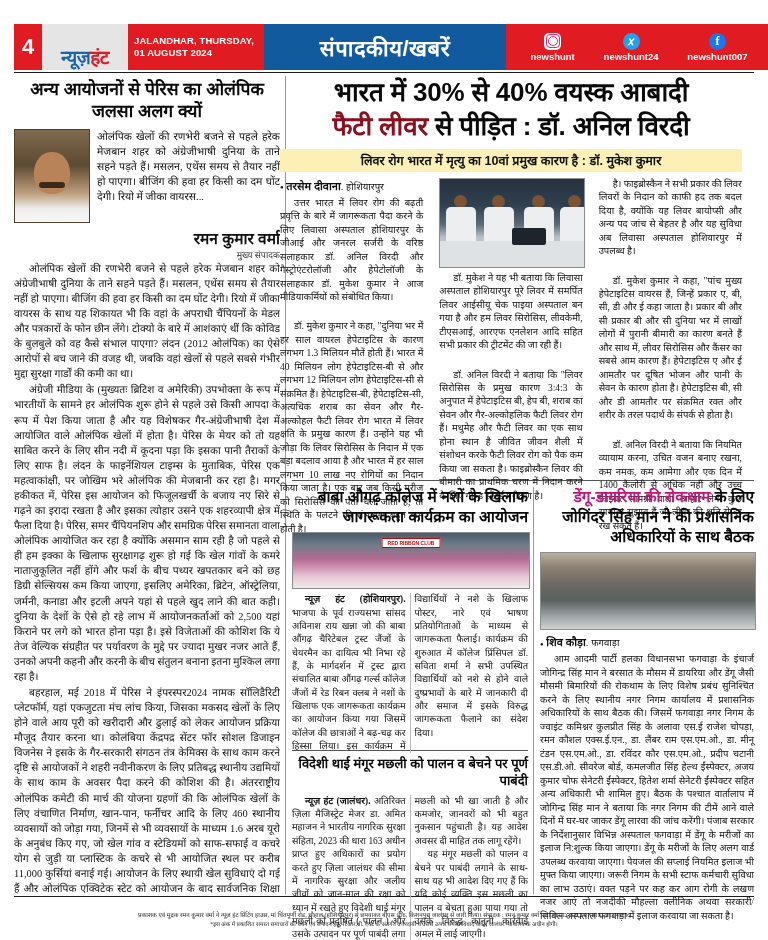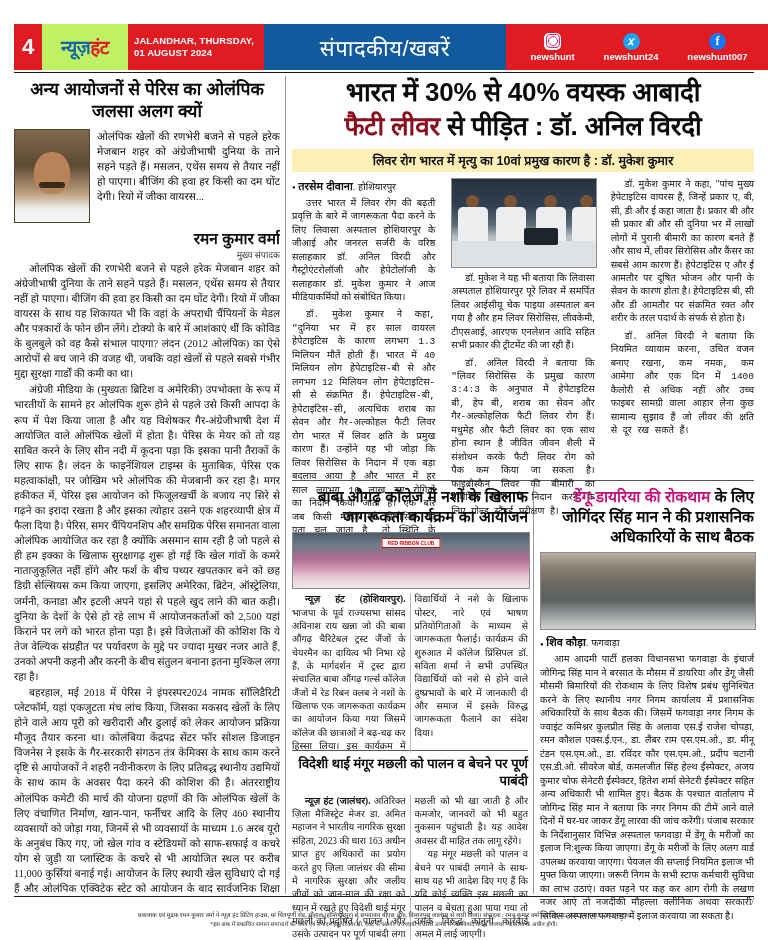--- a/index.html
+++ b/index.html
@@ -23,40 +23,40 @@
     position:absolute;left:14px;top:24px;right:0px;height:46px;
     display:flex;align-items:stretch;
   }
   .pageno{
     width:28px;background:#e01b22;color:#fff;
     display:flex;align-items:center;justify-content:center;
     font-family:"Liberation Sans",sans-serif;
     font-weight:bold;font-size:22px;
   }
   .brand{
-    width:86px;background:#bef264;
-    display:flex;align-items:center;justify-content:center;
+    width:86px;background:#e5e5e5;
+    display:flex;align-items:flex-end;justify-content:center;
     font-family:"Liberation Sans",sans-serif;
     font-weight:bold;font-size:19px;letter-spacing:-0.5px;
   }
   .brand .b1{color:#1665ab;}
   .brand .b2{color:#e01b22;}
   .dateblk{
     width:136px;background:#e01b22;color:#fff;
     display:flex;flex-direction:column;justify-content:center;
     padding-left:6px;box-sizing:border-box;
     font-family:"Liberation Sans",sans-serif;
     font-weight:bold;font-size:9.5px;line-height:1.22;
     letter-spacing:0.1px;
   }
   .sectionband{
     flex:0 0 242px;background:#125a9e;color:#fff;
     display:flex;align-items:center;justify-content:center;
     font-family:"Liberation Sans",sans-serif;
-    font-weight:normal;font-size:22px;letter-spacing:0.5px;
+    font-weight:bold;font-size:22px;letter-spacing:0.5px;
   }
   .socialband{
     flex:1;background:#e01b22;display:flex;align-items:center;
     justify-content:space-around;padding:0 6px 0 10px;box-sizing:border-box;
   }
   .soc{display:flex;flex-direction:column;align-items:center;gap:1px;}
   .soc .glyph{
     width:17px;height:17px;border-radius:5px;
     display:flex;align-items:center;justify-content:center;
     font-family:"Liberation Sans",sans-serif;
@@ -119,21 +119,21 @@
     text-align:right;font-size:9px;color:#333;margin-top:-1px;
   }
   .edit-body p{
     margin:0;font-size:10.4px;line-height:1.45;text-align:justify;
     text-indent:15px;color:#151515;
   }
   .edit-body p+p{margin-top:1px;}
 
   
   .mainstory{
-    position:absolute;left:292px;top:76px;width:462px;
+    position:absolute;left:280px;top:76px;width:462px;
   }
   .main-head{
     font-family:"Liberation Sans",sans-serif;
     font-weight:bold;font-size:26px;line-height:1.3;
     text-align:center;color:#0a0a0a;letter-spacing:-0.2px;
   }
   .main-head .hl{color:#8a1020;}
   .subbar{
     margin-top:5px;background:#fdf0b7;
     text-align:center;padding:3px 4px;
@@ -145,21 +145,21 @@
   .dot-by{
     font-family:"Liberation Sans",sans-serif;font-size:9.6px;
     color:#111;margin-bottom:4px;
   }
   .dot-by b{font-size:11px;}
   .dot-by::before{content:"\25CF ";font-size:6px;vertical-align:middle;}
   .bodytxt p{
     margin:0;font-size:9.5px;line-height:1.42;text-align:justify;
     text-indent:14px;color:#151515;
   }
-  .bodytxt p+p{margin-top:4px;font-family:Liberation Mono, monospace;}
+  .bodytxt p+p{margin-top:16px;}
   .photo.press{
     width:100%;height:88px;margin-bottom:4px;
     background:linear-gradient(180deg,#26313f 0%,#31404f 30%,#5d6b77 52%,#b9bec2 66%,#e8e9ea 100%);
     position:relative;overflow:hidden;border:1px solid #8d8d8d;
   }
   .photo.press .head{position:absolute;width:13px;height:13px;border-radius:50%;background:#7c5434;top:16px;}
   .photo.press .coat{position:absolute;width:30px;height:34px;background:#eceef0;top:28px;border-radius:5px 5px 0 0;}
   .photo.press .desk{position:absolute;left:0;right:0;bottom:0;height:26px;background:#dfe2e4;}
   .photo.press .lap{position:absolute;width:34px;height:17px;background:#1d242c;bottom:22px;left:72px;border-radius:2px;}
 
@@ -295,20 +295,21 @@
           <span class="desk"></span>
             <span class="lap"></span>
         </div>
         <div class="bodytxt">
           <p>डॉ. मुकेश ने यह भी बताया कि लिवासा अस्पताल होशियारपुर पूरे लिवर में समर्पित लिवर आईसीयू चेक पाइया अस्पताल बन गया है और हम लिवर सिरोसिस, लीवकेमी, टीएसआई, आरएफ एनलेशन आदि सहित सभी प्रकार की ट्रीटमेंट की जा रही हैं।</p>
           <p>डॉ. अनिल विरदी ने बताया कि "लिवर सिरोसिस के प्रमुख कारण 3:4:3 के अनुपात में हेपेटाइटिस बी, हेप बी, शराब का सेवन और गैर-अल्कोहलिक फैटी लिवर रोग हैं। मधुमेह और फैटी लिवर का एक साथ होना स्थान है जीवित जीवन शैली में संशोधन करके फैटी लिवर रोग को पैक कम किया जा सकता है। फाइब्रोस्कैन लिवर की बीमारी का प्राथमिक चरण में निदान करने के लिए गोल्ड स्टैंडर्ड परीक्षण है।</p>
         </div>
       </div>
       <div class="tcol">
         <div class="bodytxt">
+          <p>है। फाइब्रोस्कैन ने सभी प्रकार की लिवर लिवरों के निदान को काफी हद तक बदल दिया है, क्योंकि यह लिवर बायोप्सी और अन्य पद जांच से बेहतर है और यह सुविधा अब लिवासा अस्पताल होशियारपुर में उपलब्ध है।</p>
           <p>डॉ. मुकेश कुमार ने कहा, "पांच मुख्य हेपेटाइटिस वायरस हैं, जिन्हें प्रकार ए, बी, सी, डी और ई कहा जाता है। प्रकार बी और सी प्रकार बी और सी दुनिया भर में लाखों लोगों में पुरानी बीमारी का कारण बनते हैं और साथ में, लीवर सिरोसिस और कैंसर का सबसे आम कारण हैं। हेपेटाइटिस ए और ई आमतौर पर दूषित भोजन और पानी के सेवन के कारण होता है। हेपेटाइटिस बी, सी और डी आमतौर पर संक्रमित रक्त और शरीर के तरल पदार्थ के संपर्क से होता है।</p>
           <p>डॉ. अनिल विरदी ने बताया कि नियमित व्यायाम करना, उचित वजन बनाए रखना, कम नमक, कम आमेगा और एक दिन में 1400 कैलोरी से अधिक नहीं और उच्च फाइबर सामग्री वाला आहार लेना कुछ सामान्य सुझाव हैं जो लीवर की क्षति से दूर रख सकते हैं।</p>
         </div>
       </div>
     </div>
   </div>
 
   <div class="story-b">
     <div class="sub-head">बाबा औगढ़ कॉलेज में नशों के खिलाफ जागरूकता कार्यक्रम का आयोजन</div>
     <div class="photo group">

